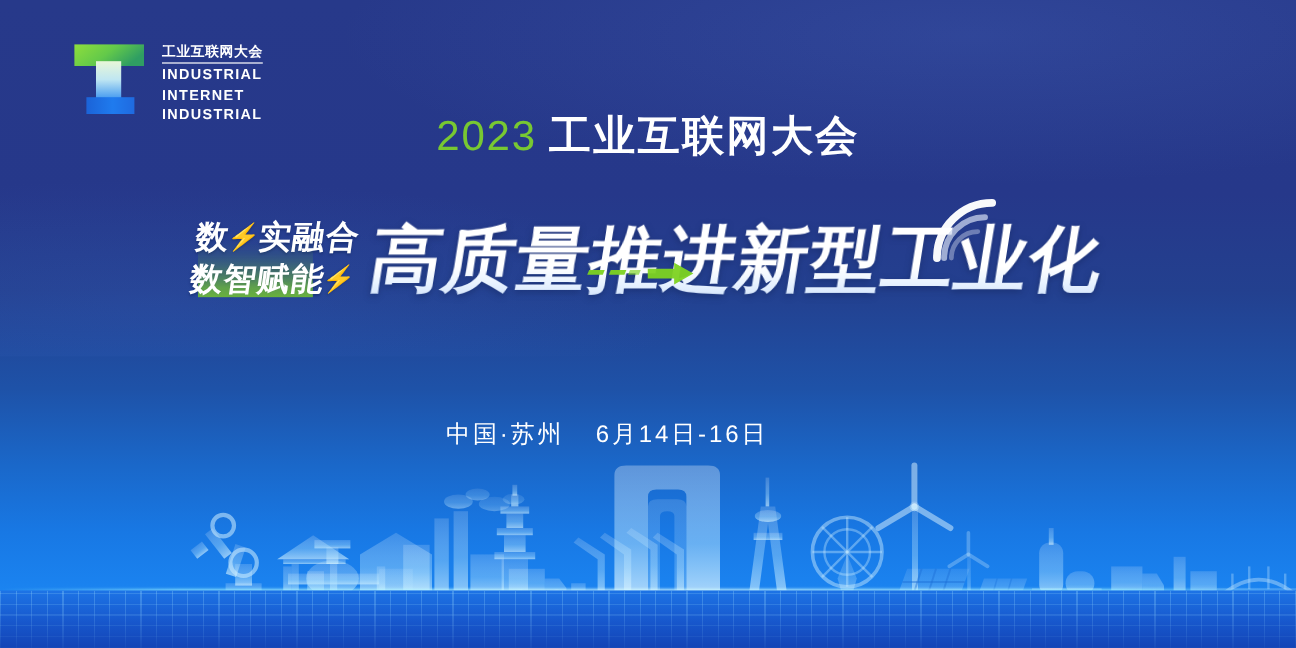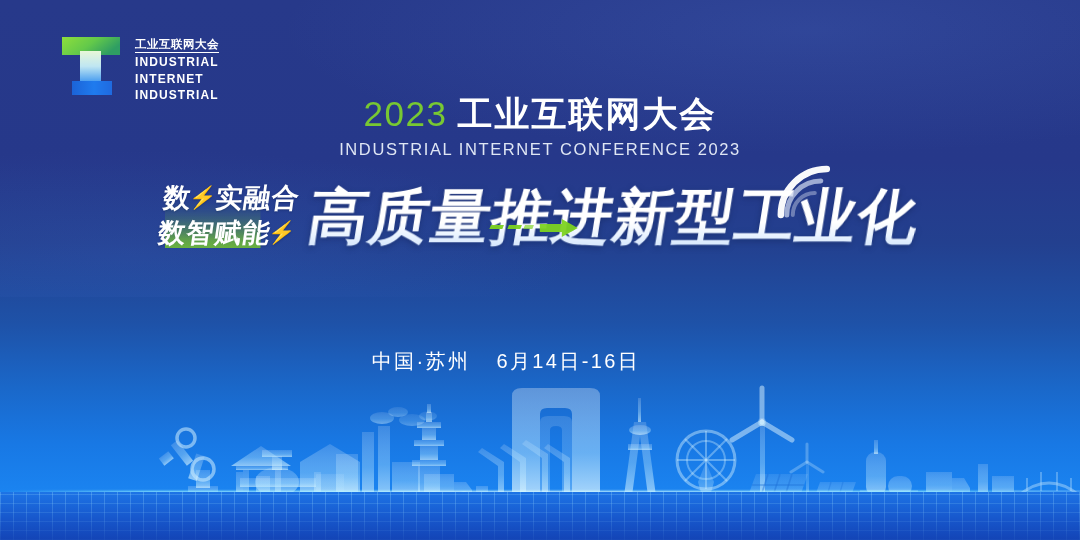--- a/index.html
+++ b/index.html
@@ -284,21 +284,20 @@
       <div class="logo-en">INDUSTRIAL</div>
       <div class="logo-en">INTERNET</div>
       <div class="logo-en">INDUSTRIAL</div>
     </div>
   </div>
 
   <div class="title-wrap">
     <div class="title-main">
       <span class="title-year">2023</span><span class="title-cn">工业互联网大会</span>
     </div>
-    <div class="title-sub">INDUSTRIAL INTERNET CONFERENCE 2023</div>
   </div>
 
   <div class="slogan">
     <div class="slogan-inner">
       <div class="slogan-small">
         <div class="slogan-small-line"><span>数</span><span class="bolt">⚡</span><span>实融合</span></div>
         <div class="slogan-small-line"><span>数智赋能</span><span class="bolt">⚡</span></div>
       </div>
 
       <div class="slogan-big">高质量推进新型工业化</div>

